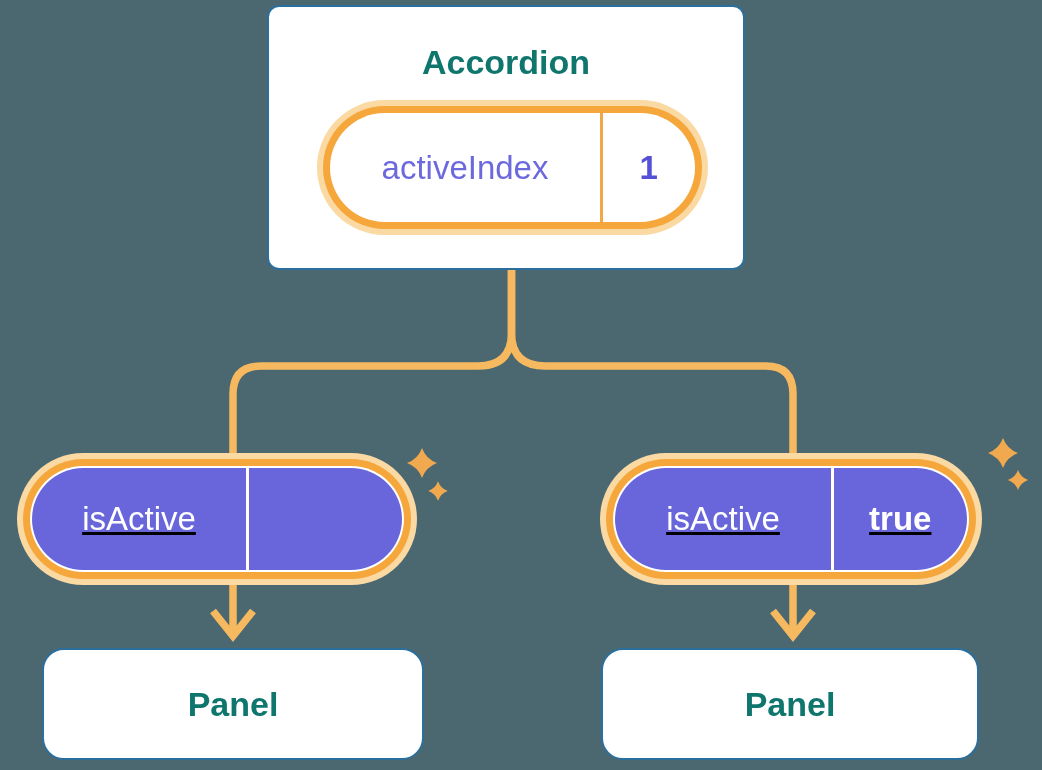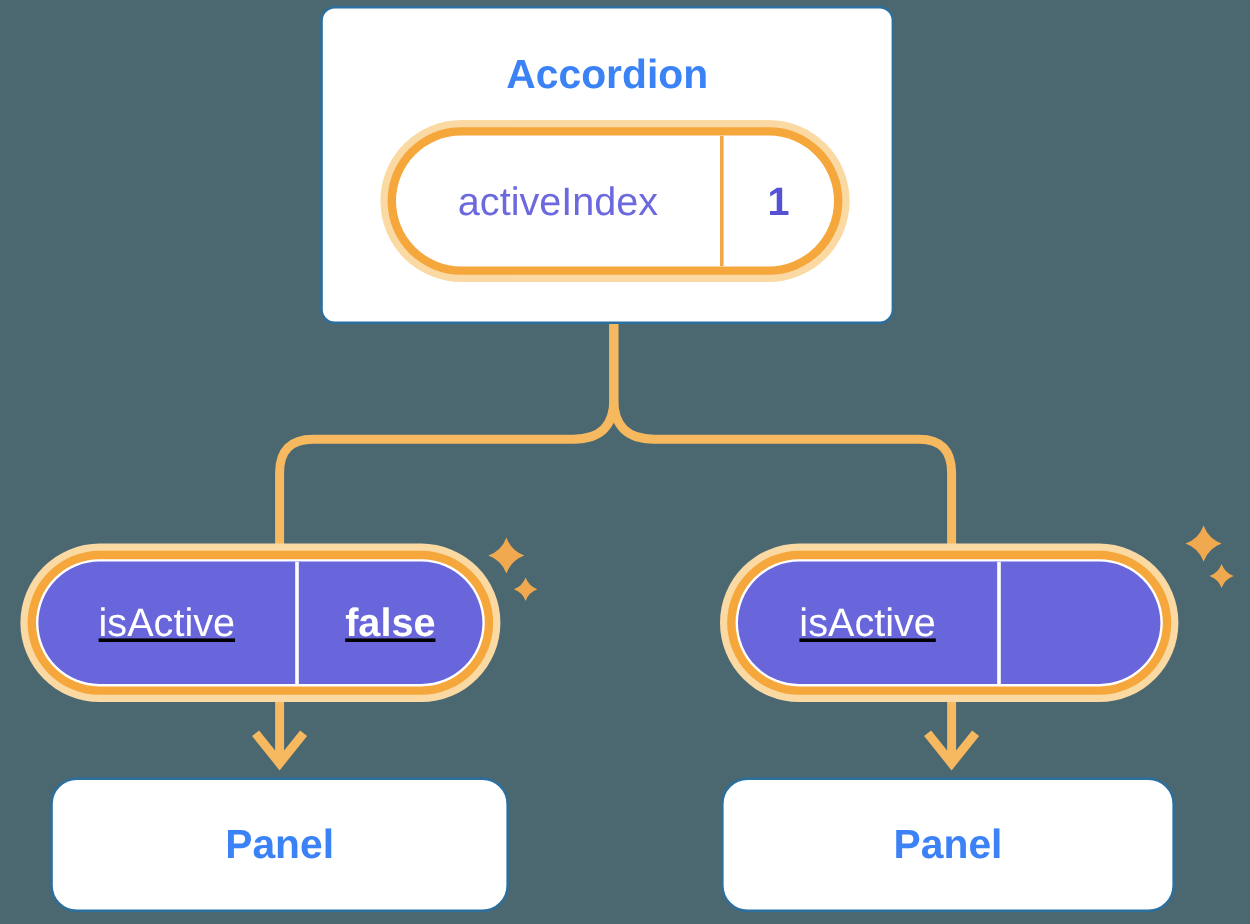--- a/index.html
+++ b/index.html
@@ -23,21 +23,21 @@
   }
   
   .card{
     position:absolute;
     background:#FFFFFF;
     border:2.5px solid #2B6F9F;
     border-radius:12px;
     box-sizing:border-box;
   }
   .card-title{
-    color:#3b82f6;
+    color:#0f766e;
     font-size:34px;
     font-weight:600;
     text-align:center;
     line-height:1;
   }
   .accordion-card{ left:267px; top:5px; width:478px; height:265px; }
   .accordion-card .card-title{
     position:absolute; left:0; right:0; top:38px;
   }
   .panel-card{ top:648px; height:112px; border-radius:22px; }
@@ -149,32 +149,32 @@
       </div>
     </div>
   </div>
 
   <div class="pill-outer prop-pill prop-pill-left">
     <div class="pill-ring">
       <div class="pill-inner">
         <div class="pill-core">
           <div class="pill-cell pill-label">isActive</div>
           <div class="pill-divider"></div>
-          <div class="pill-cell pill-value">false</div>
         </div>
       </div>
     </div>
   </div>
 
   <div class="pill-outer prop-pill prop-pill-right">
     <div class="pill-ring">
       <div class="pill-inner">
         <div class="pill-core">
           <div class="pill-cell pill-label">isActive</div>
           <div class="pill-divider"></div>
+          <div class="pill-cell pill-value">true</div>
         </div>
       </div>
     </div>
   </div>
 
   <div class="card panel-card panel-left">
     <div class="card-title">Panel</div>
   </div>
   <div class="card panel-card panel-right">
     <div class="card-title">Panel</div>

